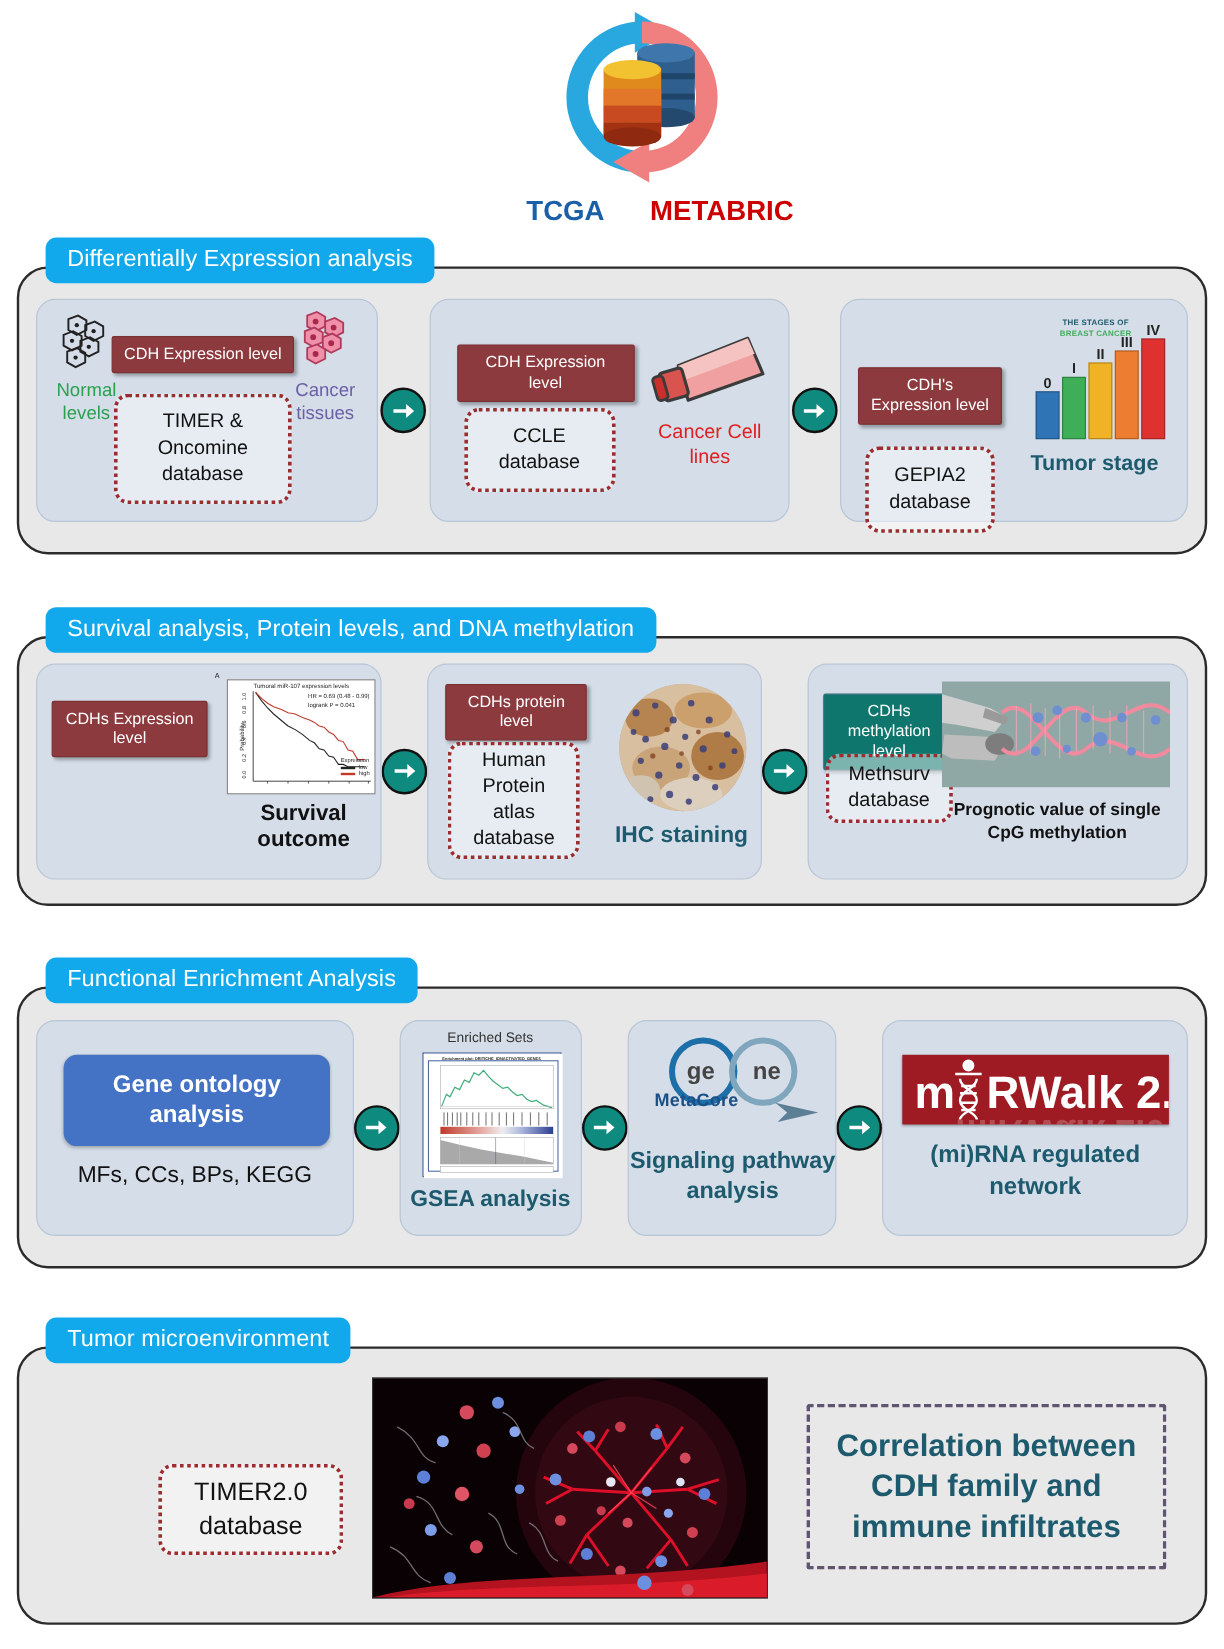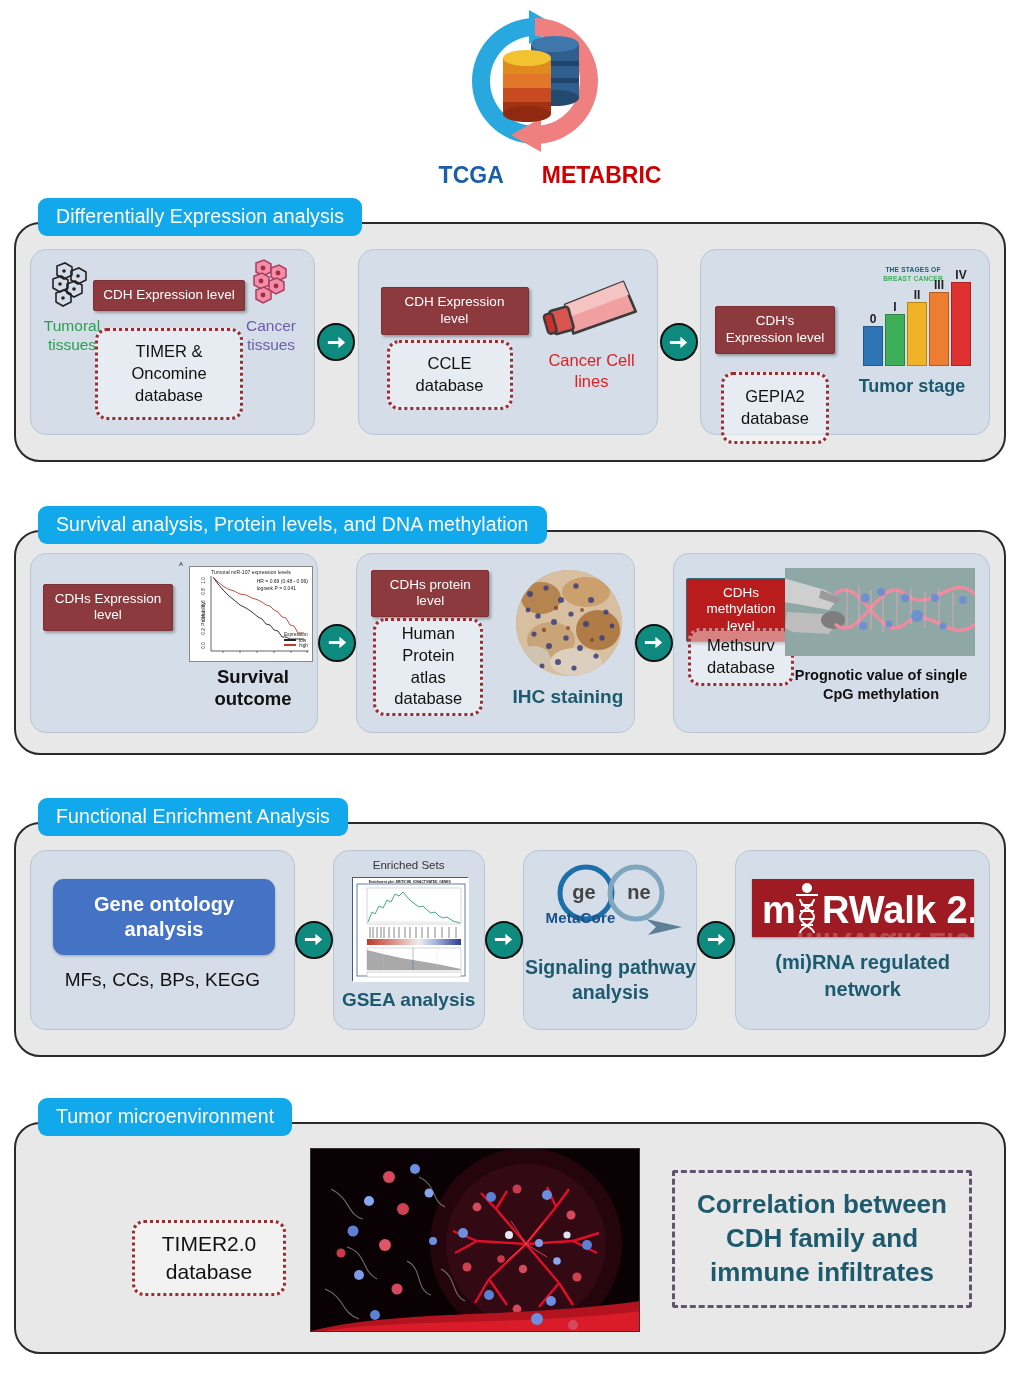--- a/index.html
+++ b/index.html
@@ -35,21 +35,21 @@
 
   
   .sub { background: #d4dde8; border: 1px solid #b9c6d6; border-radius: 16px;
          position: relative; }
 
   
   .plate { background: #8c3a3e; color: #ffffff; text-align: center;
            border: 1px solid #7b3033; border-radius: 2px;
            box-shadow: 2px 2px 3px rgba(0,0,0,.30);
            font-size: 13.5px; line-height: 1.25; padding: 6px 8px; }
-  .plate.teal { background: #b91c1c; border-color: #346d7d; }
+  .plate.teal { background: #0f766e; border-color: #346d7d; }
 
   
   .dotted { border: 3px dotted #9b2d30; border-radius: 12px;
             background: rgba(255,255,255,.45);
             text-align: center; color: #111; font-size: 16.5px;
             line-height: 1.32; padding: 9px 10px;
             display: flex; align-items: center; justify-content: center; }
 
   
   .arrow { width: 38px; height: 38px; border-radius: 50%;
@@ -203,21 +203,21 @@
           </g>
           <g fill="#222">
             <circle cx="21" cy="11" r="1.8"></circle>
               <circle cx="35" cy="16" r="1.8"></circle>
             <circle cx="17" cy="24" r="1.8"></circle>
               <circle cx="31" cy="29" r="1.8"></circle>
             <circle cx="20" cy="38" r="1.8"></circle>
           </g>
         </svg>
       </div>
-      <div class="tissue-lab t-normal" style="left:4px; top:66px; width:74px;">Tumoral tissues</div>
+      <div class="tissue-lab t-normal" style="left:4px; top:66px; width:74px;">Normal levels</div>
 
       <div class="cellicon" style="right:20px; top:8px;">
         <svg viewBox="0 0 52 52" width="52" height="52">
           <g fill="#ef8fa8" stroke="#b03a5c" stroke-width="1.5">
             <polygon points="14,5 22,2 29,6 29,14 21,18 14,14"></polygon>
             <polygon points="29,10 37,7 44,11 44,19 36,23 29,19"></polygon>
             <polygon points="12,18 20,15 27,19 27,27 19,31 12,27"></polygon>
             <polygon points="27,23 35,20 42,24 42,32 34,36 27,32"></polygon>
             <polygon points="14,32 22,29 29,33 29,41 21,45 14,41"></polygon>
           </g>

